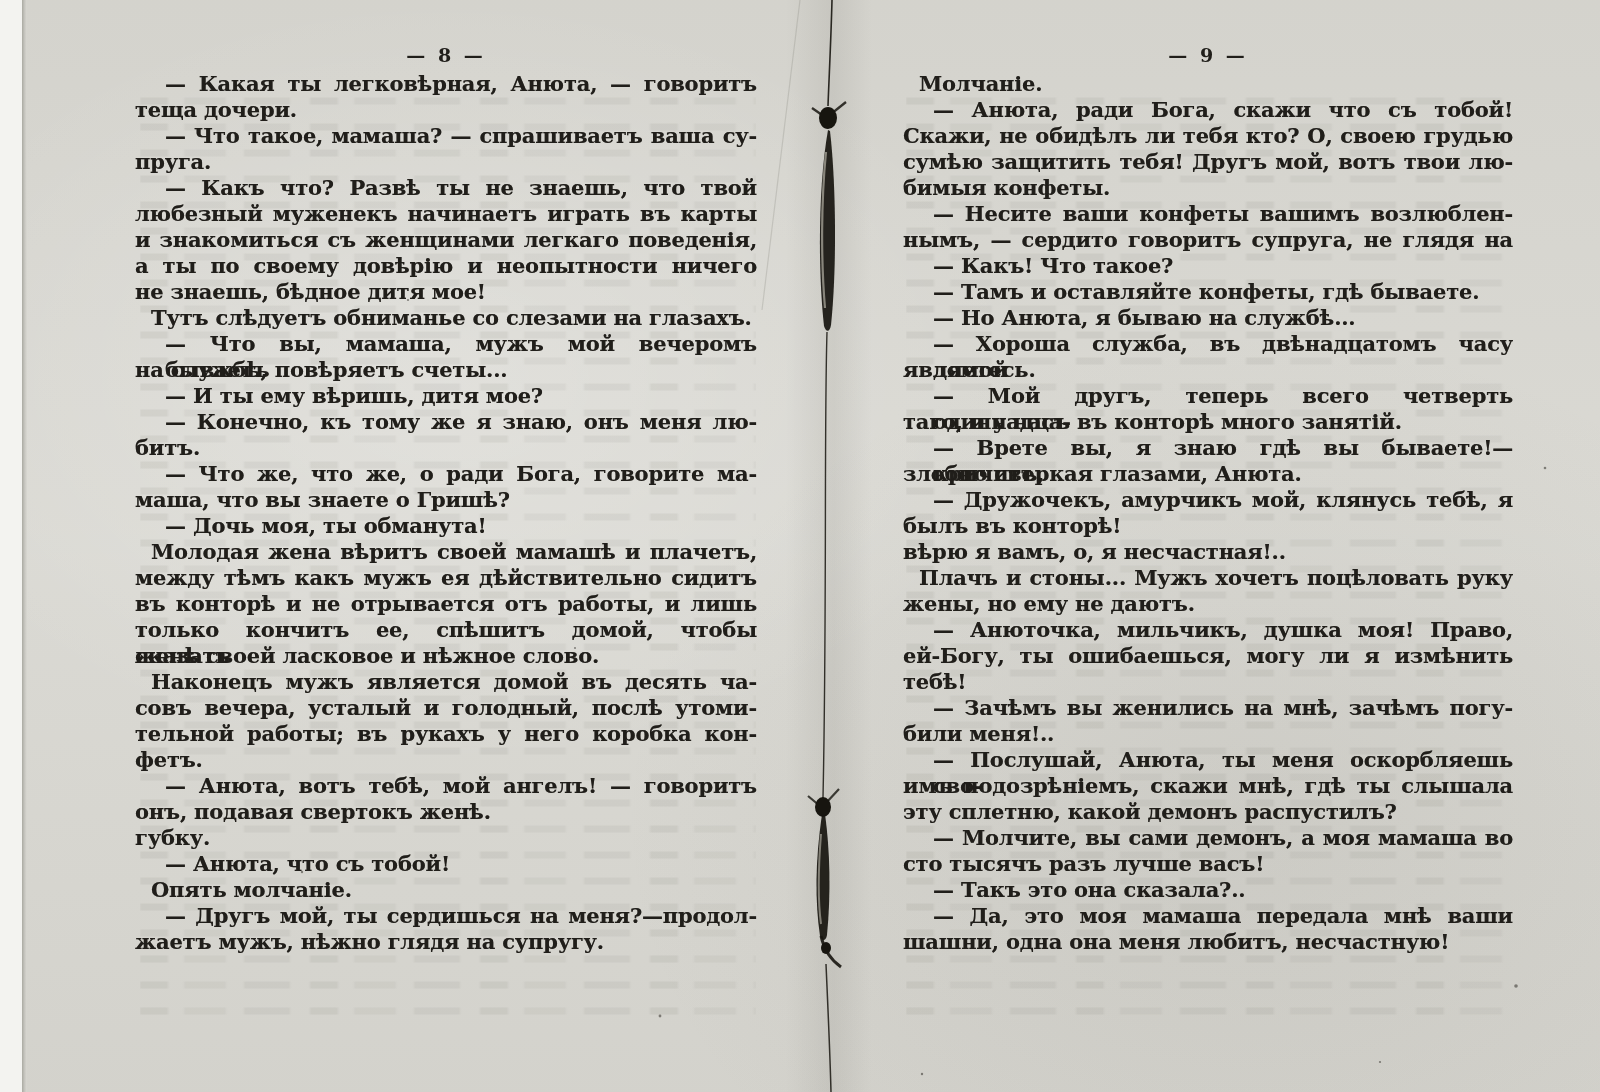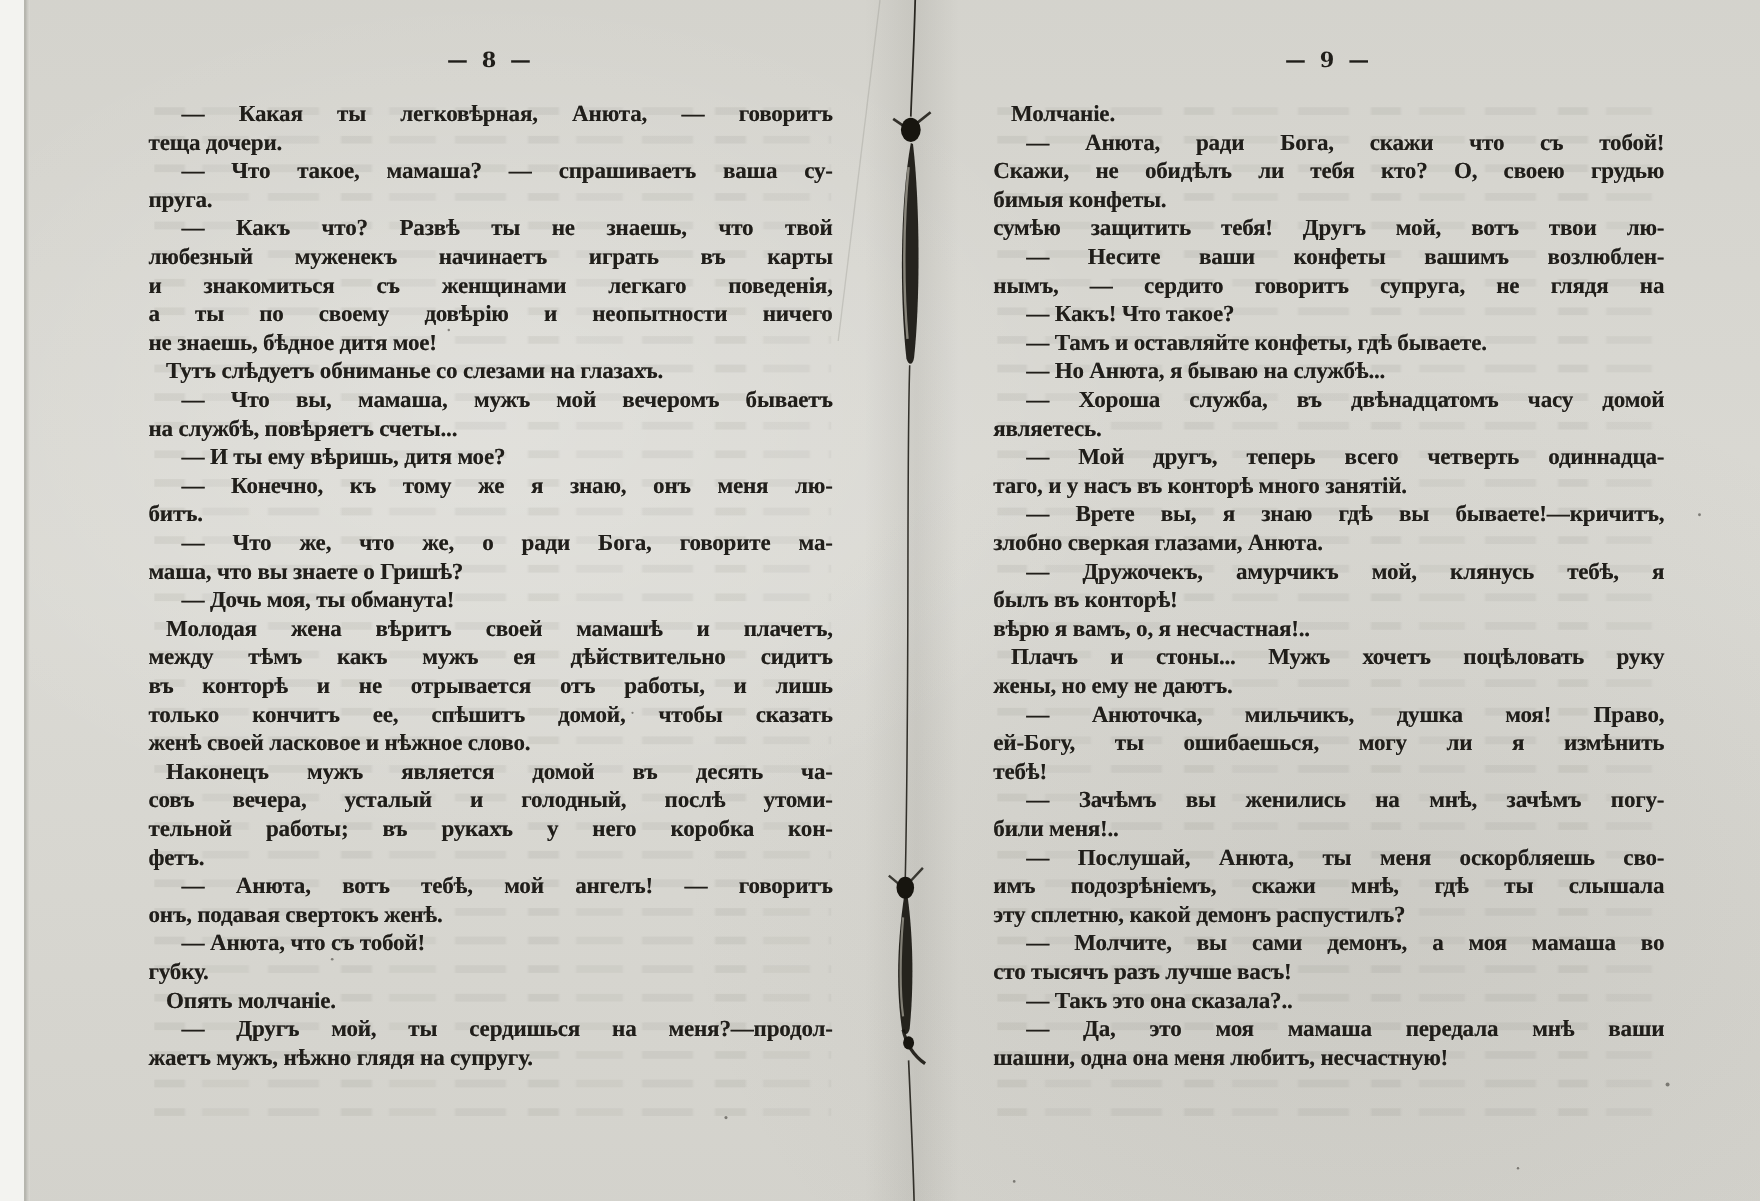--- a/index.html
+++ b/index.html
@@ -44,21 +44,21 @@
   .ghost.left{left:140px;width:616px;}
   .ghost.right{left:906px;width:606px;}
 
   .pg-header{
     position:absolute;top:42px;height:26px;line-height:26px;
     text-align:center;font-size:19px;font-weight:700;letter-spacing:3px;color:var(--ink);
   }
   .pg-header.left{left:135px;width:622px;}
   .pg-header.right{left:903px;width:610px;}
 
-  .textcol{position:absolute;top:90px;color:var(--ink);font-family:Liberation Serif, serif;}
+  .textcol{position:absolute;top:71px;color:var(--ink);}
   .textcol.left{left:135px;width:622px;}
   .textcol.right{left:903px;width:610px;}
 
   .line{
     height:26px;line-height:26px;
     font-size:21px;font-weight:700;letter-spacing:-0.2px;
     text-align:left;
     text-shadow:0 0 0.6px rgba(32,30,26,0.55);
   }
   .line.just{text-align:justify;text-align-last:justify;}
@@ -105,32 +105,32 @@
       <div class="line i-c just">между тѣмъ какъ мужъ ея дѣйствительно сидитъ</div>
       <div class="line i-c just">въ конторѣ и не отрывается отъ работы, и лишь</div>
       <div class="line i-c just">только кончитъ ее, спѣшитъ домой, чтобы сказать</div>
       <div class="line i-c">женѣ своей ласковое и нѣжное слово.</div>
       <div class="line i-n just">Наконецъ мужъ является домой въ десять ча-</div>
       <div class="line i-c just">совъ вечера, усталый и голодный, послѣ утоми-</div>
       <div class="line i-c just">тельной работы; въ рукахъ у него коробка кон-</div>
       <div class="line i-c">фетъ.</div>
       <div class="line i-d just">— Анюта, вотъ тебѣ, мой ангелъ! — говоритъ</div>
       <div class="line i-c">онъ, подавая свертокъ женѣ.</div>
+      <div class="line i-c">губку.</div>
       <div class="line i-d">— Анюта, что съ тобой!</div>
-      <div class="line i-c">губку.</div>
       <div class="line i-n">Опять молчаніе.</div>
       <div class="line i-d just">— Другъ мой, ты сердишься на меня?—продол-</div>
       <div class="line i-c">жаетъ мужъ, нѣжно глядя на супругу.</div>
     </div>
   <div class="textcol right" id="right-lines">
       <div class="line i-n">Молчаніе.</div>
       <div class="line i-d just">— Анюта, ради Бога, скажи что съ тобой!</div>
       <div class="line i-c just">Скажи, не обидѣлъ ли тебя кто? О, своею грудью</div>
+      <div class="line i-c just">сумѣю защитить тебя! Другъ мой, вотъ твои лю-</div>
       <div class="line i-c">бимыя конфеты.</div>
-      <div class="line i-c just">сумѣю защитить тебя! Другъ мой, вотъ твои лю-</div>
       <div class="line i-d just">— Несите ваши конфеты вашимъ возлюблен-</div>
       <div class="line i-c just">нымъ, — сердито говоритъ супруга, не глядя на</div>
       <div class="line i-d">— Какъ! Что такое?</div>
       <div class="line i-d">— Тамъ и оставляйте конфеты, гдѣ бываете.</div>
       <div class="line i-d">— Но Анюта, я бываю на службѣ...</div>
       <div class="line i-d just">— Хороша служба, въ двѣнадцатомъ часу домой</div>
       <div class="line i-c">являетесь.</div>
       <div class="line i-d just">— Мой другъ, теперь всего четверть одиннадца-</div>
       <div class="line i-c">таго, и у насъ въ конторѣ много занятій.</div>
       <div class="line i-d just">— Врете вы, я знаю гдѣ вы бываете!—кричитъ,</div>

